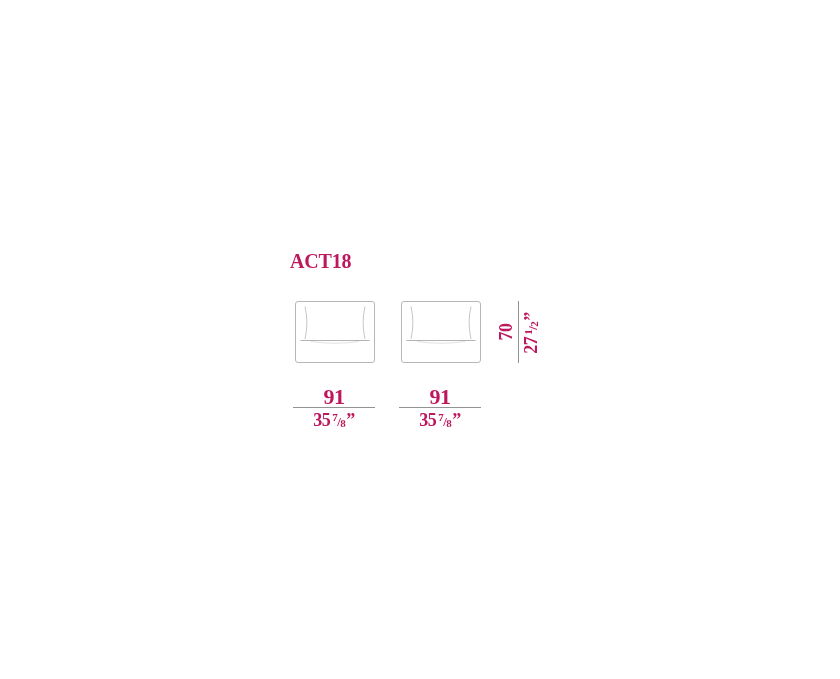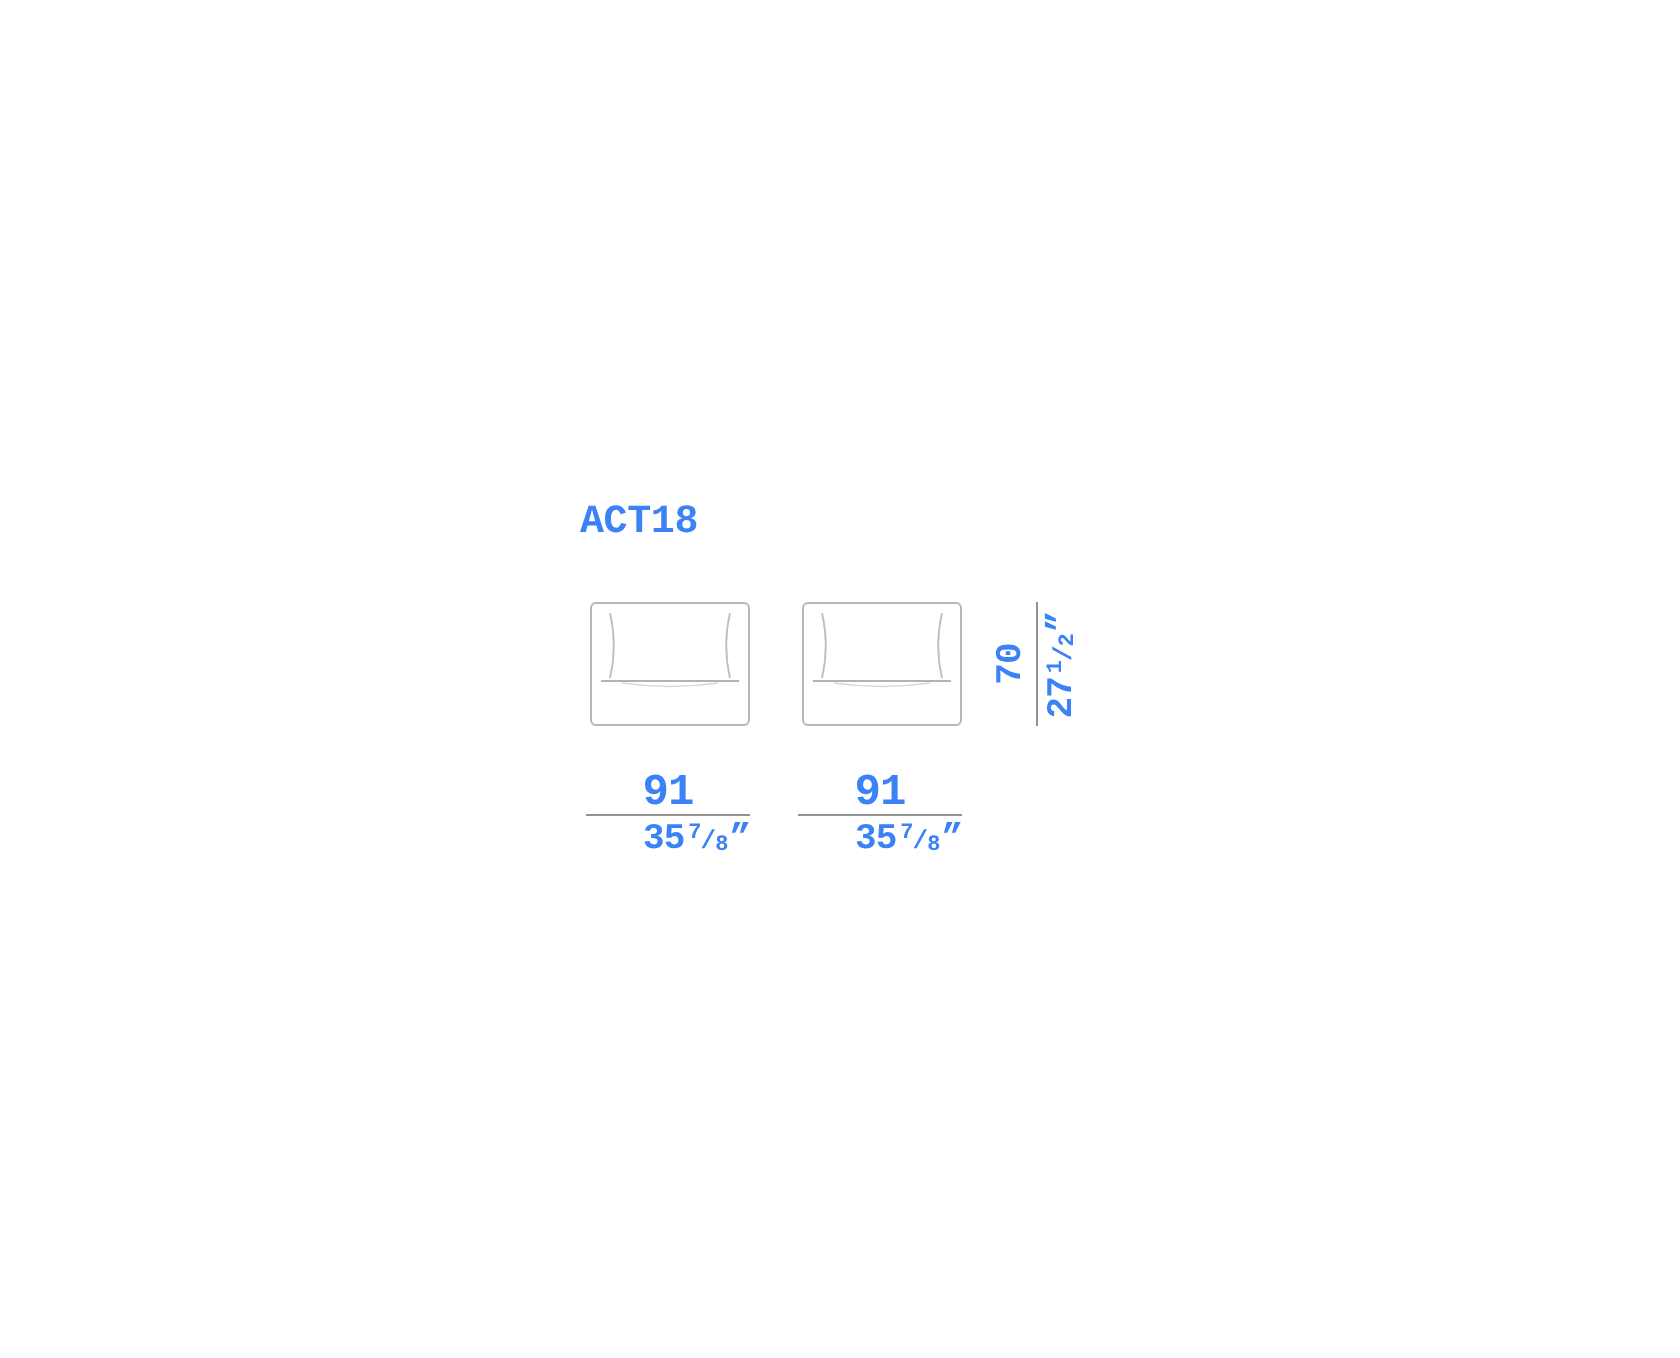--- a/index.html
+++ b/index.html
@@ -5,22 +5,22 @@
   html, body {
     margin: 0;
     padding: 0;
     background: #ffffff;
   }
   .canvas {
     position: relative;
     width: 840px;
     height: 679px;
     background: #ffffff;
-    font-family: Liberation Mono, monospace;
-    color: #3b82f6;
+    font-family: Liberation Serif, serif;
+    color: #be185d;
     overflow: hidden;
   }
   .title {
     position: absolute;
     left: 290px;
     top: 250px;
     font-size: 20px;
     font-weight: bold;
     letter-spacing: -0.2px;
     white-space: nowrap;
@@ -52,21 +52,20 @@
     height: 0;
     margin-top: 1px;
   }
   .dim-in {
     font-size: 18px;
     font-weight: bold;
     letter-spacing: -0.5px;
     line-height: 18px;
     padding-top: 3px;
     white-space: nowrap;
-    text-align: right;
   }
   sup.fr {
     font-size: 11px;
     line-height: 0;
     vertical-align: 5px;
     margin-left: 2px;
   }
   sub.fr {
     font-size: 11px;
     line-height: 0;

